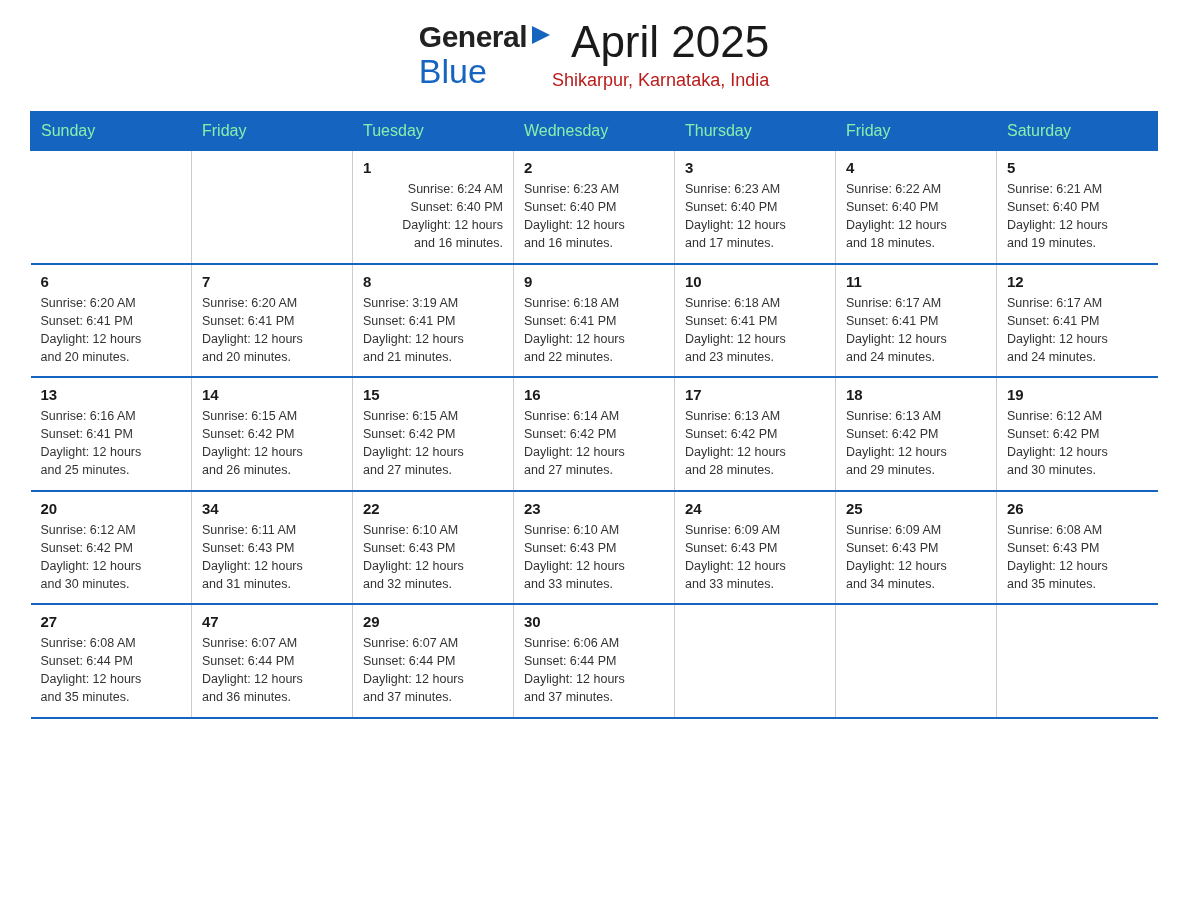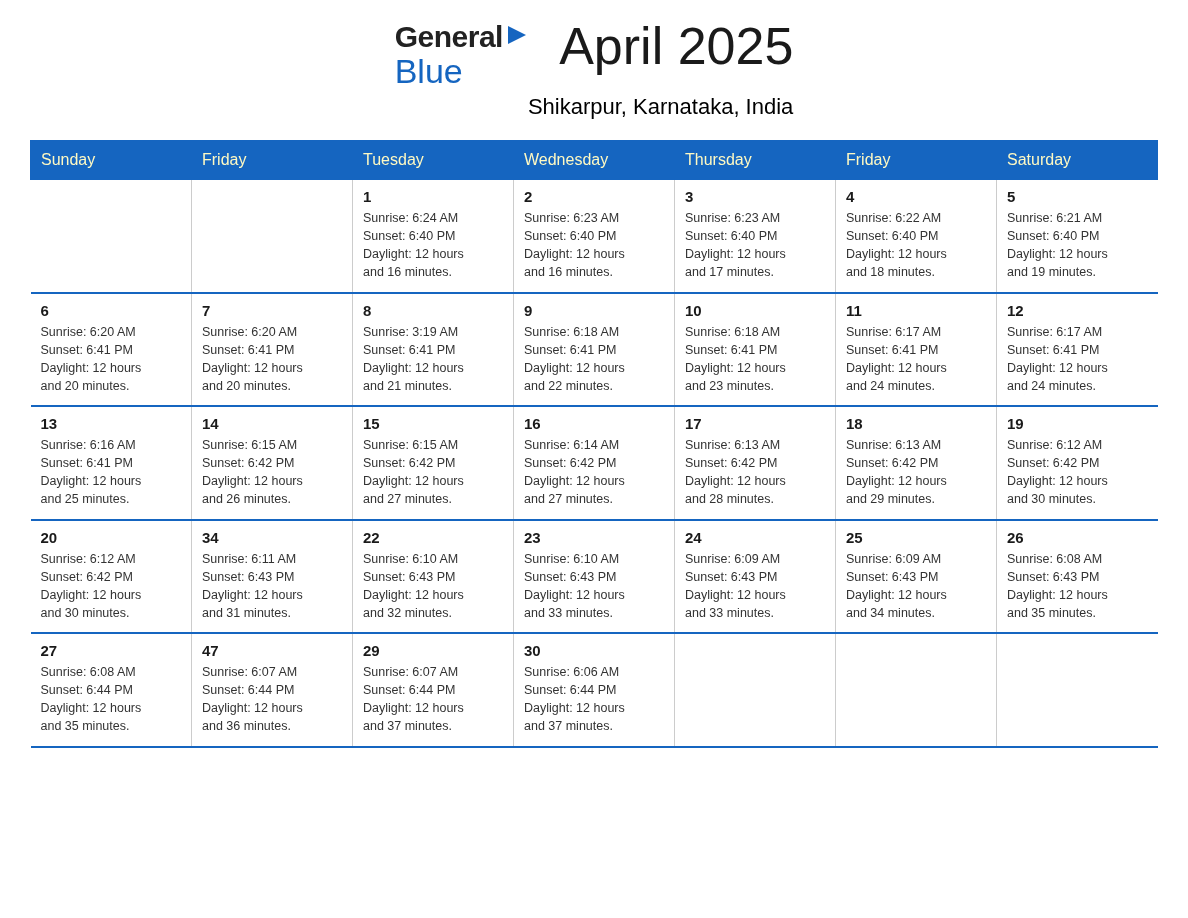--- a/index.html
+++ b/index.html
@@ -18,39 +18,39 @@
     }
     .logo {
       display: flex;
       flex-direction: column;
       align-items: flex-start;
     }
     .title-block {
       text-align: right;
     }
     .title-month {
-      font-size: 52px;
+      font-size: 44px;
       font-weight: normal;
       color: #1a1a1a;
       line-height: 1;
     }
     .title-location {
-      font-size: 22px;
-      color: #000000;
-      margin-top: 22px;
+      font-size: 18px;
+      color: #b91c1c;
+      margin-top: 6px;
     }
     table {
       width: 100%;
       border-collapse: collapse;
     }
     thead tr {
       background-color: #1565c0;
     }
     thead th {
-      color: #fef9c3;
+      color: #86efac;
       font-size: 16px;
       font-weight: normal;
       padding: 10px 10px;
       text-align: left;
       border: 1px solid #1565c0;
     }
     tbody tr {
       border-bottom: 2px solid #1565c0;
     }
     tbody td {
@@ -137,21 +137,21 @@
         <th>Friday</th>
         <th>Saturday</th>
       </tr>
   </thead>
   <tbody id="calendar-body">
   <tr>
         <td class="empty-cell"></td>
         <td class="empty-cell"></td>
         <td>
           <span class="day-number">1</span>
-          <div class="day-info" style="white-space: pre-line;">Sunrise: 6:24 AM
+          <div class="day-info" style="white-space: pre-line; text-align: right;">Sunrise: 6:24 AM
 Sunset: 6:40 PM
 Daylight: 12 hours
 and 16 minutes.</div>
         </td>
         <td>
           <span class="day-number">2</span>
           <div class="day-info" style="white-space: pre-line;">Sunrise: 6:23 AM
 Sunset: 6:40 PM
 Daylight: 12 hours
 and 16 minutes.</div>

